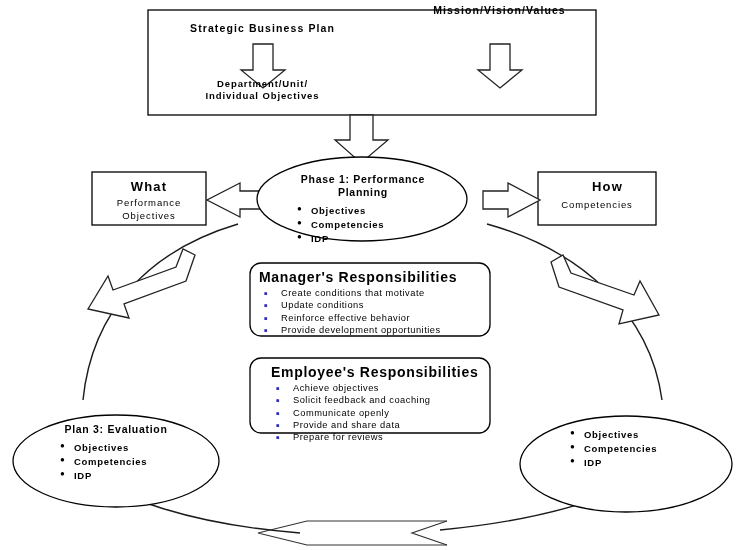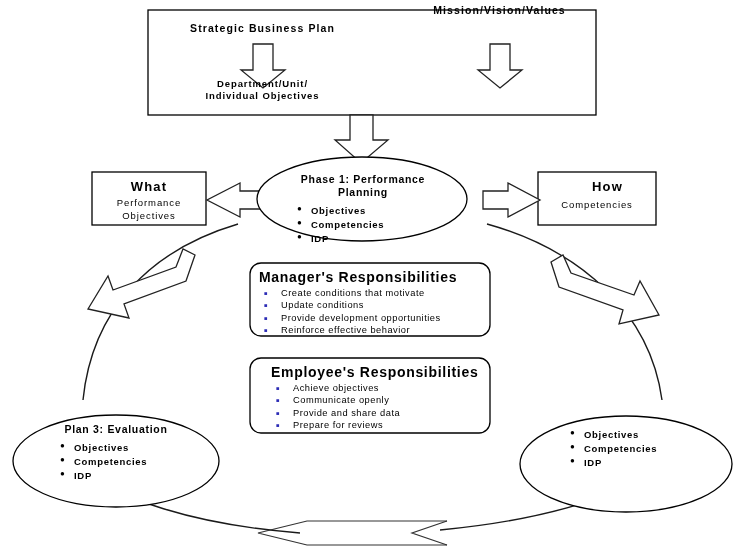--- a/index.html
+++ b/index.html
@@ -233,28 +233,29 @@
       <li>Competencies</li>
       <li>IDP</li>
     </ul>
   </div>
 
   <div style="position:absolute; left:259px; top:269px; width:228px;">
     <div class="resp-title">Manager's Responsibilities</div>
     <ul class="resp-list">
       <li>Create conditions that motivate</li>
       <li>Update conditions</li>
+      <li>Reinforce effective behavior</li>
       <li>Provide development opportunities</li>
-      <li>Reinforce effective behavior</li>
     </ul>
   </div>
 
   <div style="position:absolute; left:259px; top:364px; width:228px;margin-left:12px;">
     <div class="resp-title">Employee's Responsibilities</div>
     <ul class="resp-list">
       <li>Achieve objectives</li>
+      <li>Solicit feedback and coaching</li>
       <li>Communicate openly</li>
       <li>Provide and share data</li>
       <li>Prepare for reviews</li>
     </ul>
   </div>
 
 </div>
 
 </body></html>

